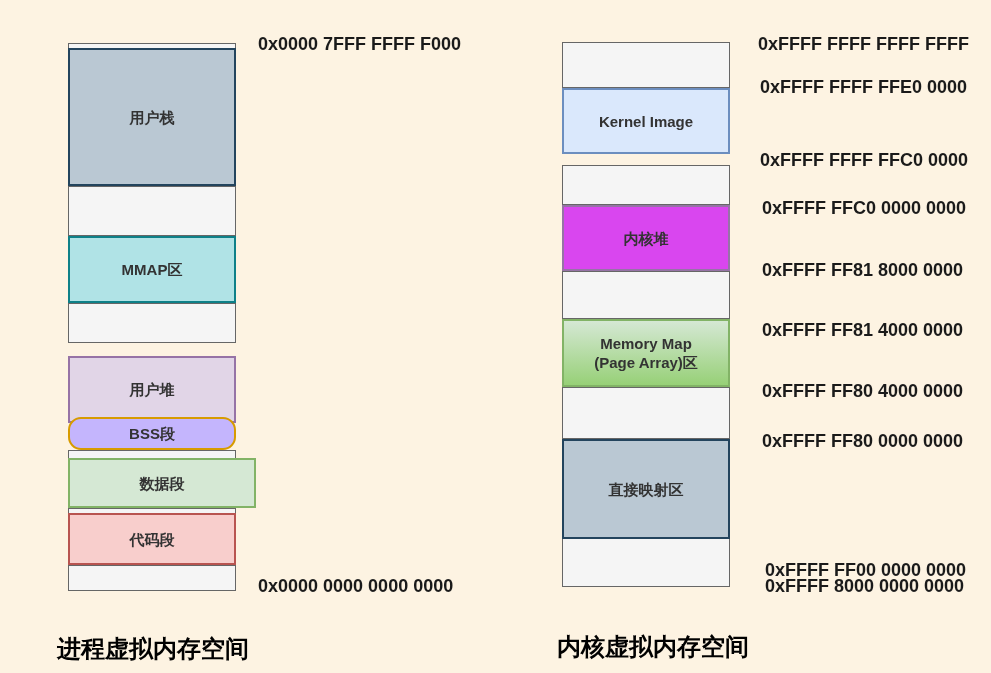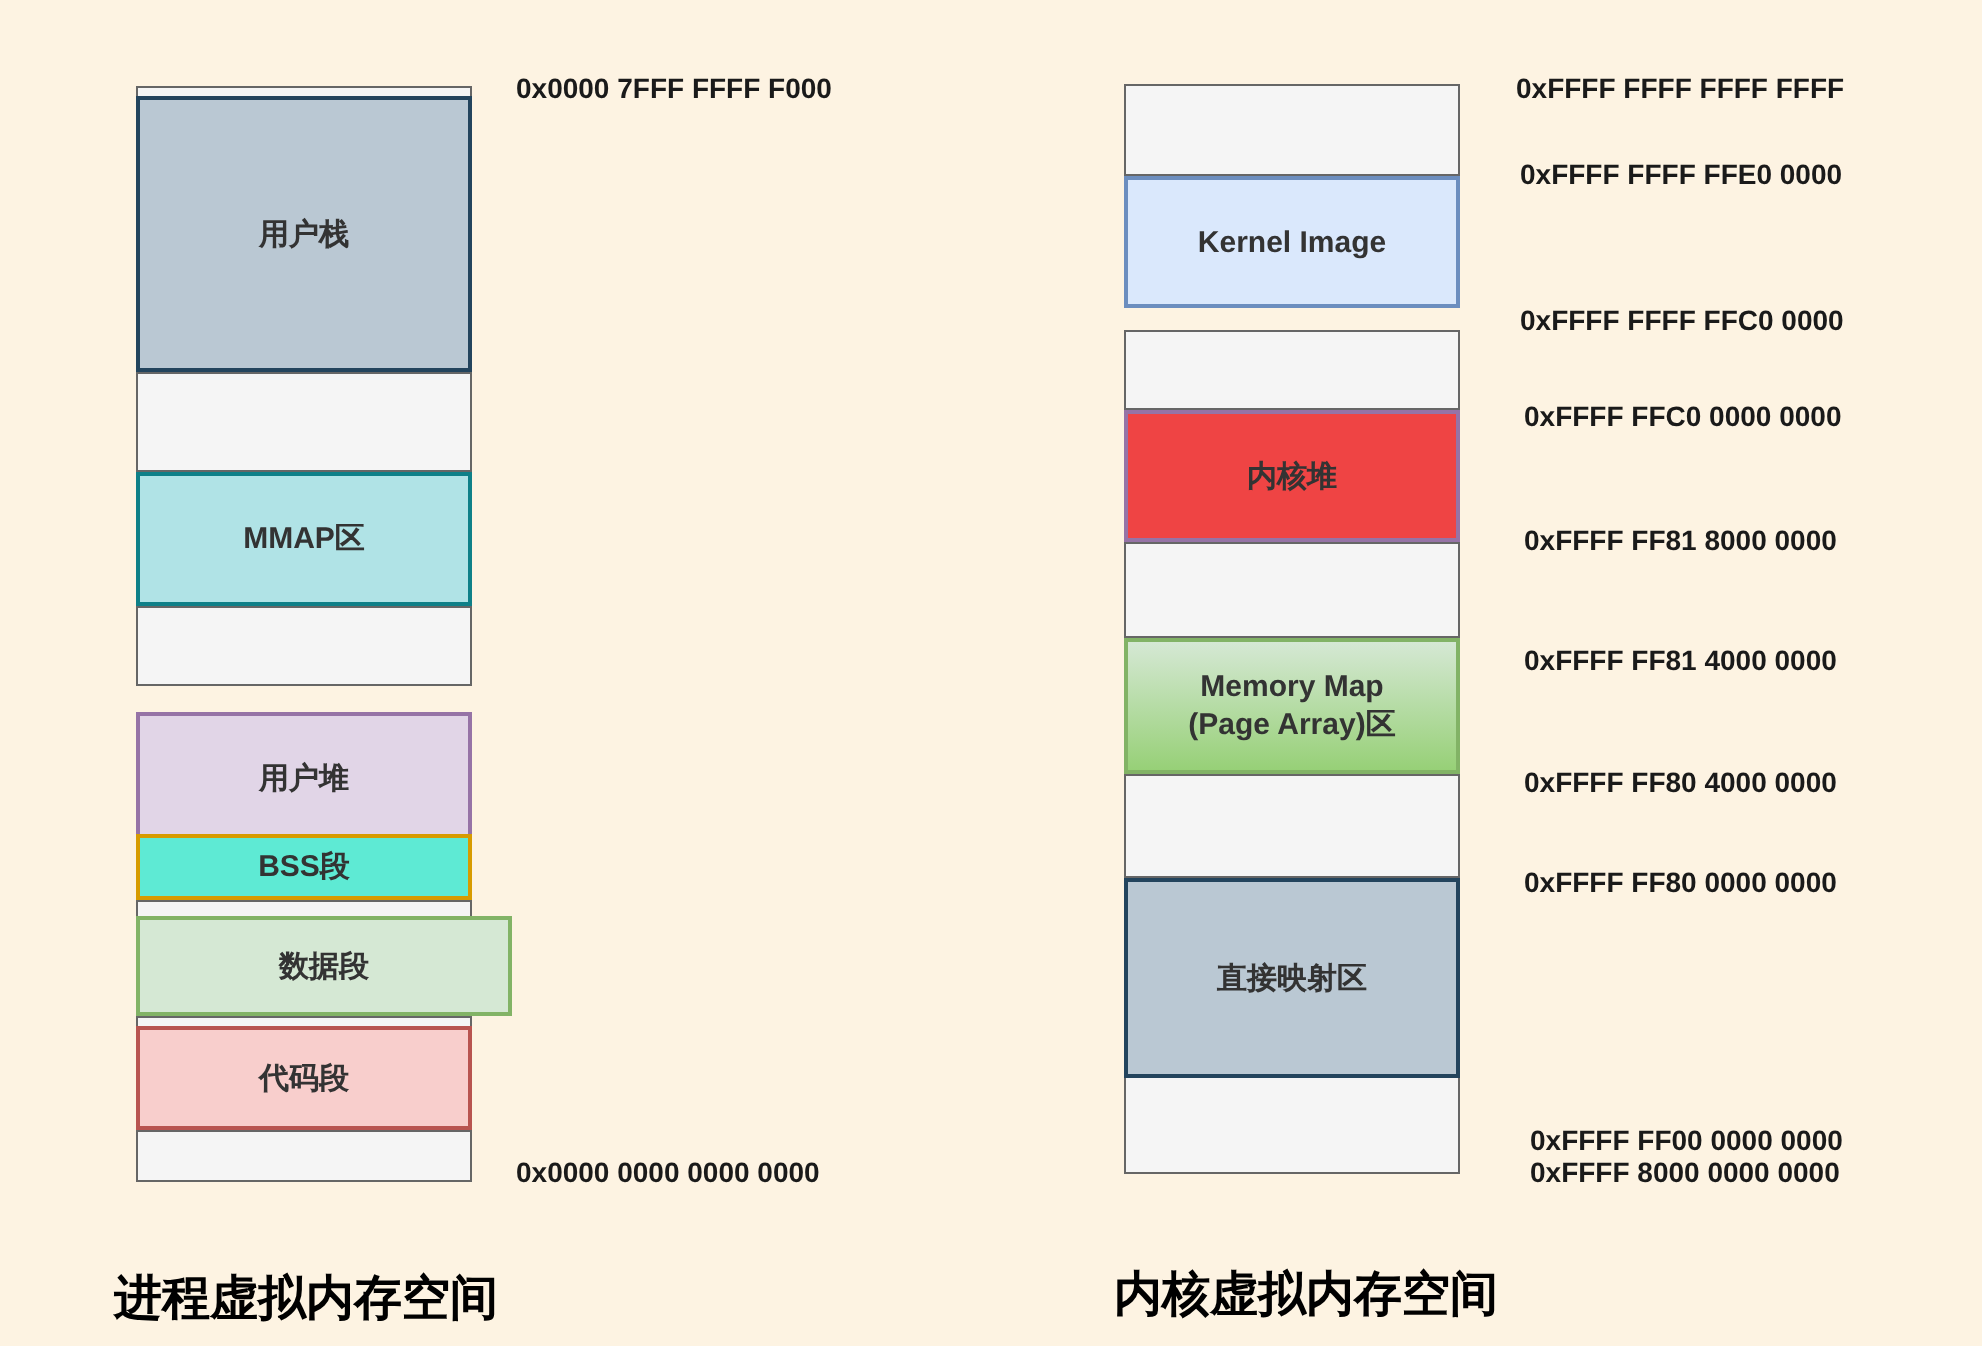--- a/index.html
+++ b/index.html
@@ -29,21 +29,21 @@
     color: #333333;
     white-space: pre-line;
     line-height: 19px;
   }
   .segment.colored { border-width: 2px; border-style: solid; z-index: 2; }
   .segment.gap     { border-width: 1px; border-style: solid; z-index: 1; }
   .addr {
     position: absolute;
     white-space: nowrap;
     font-weight: bold;
-    font-size: 14px;
+    font-size: 18px;
     line-height: 18px;
     color: #1a1a1a;
     z-index: 3;
   }
   .caption {
     position: absolute;
     white-space: nowrap;
     font-weight: bold;
     font-size: 24px;
     color: #000000;
@@ -56,35 +56,35 @@
 <div class="stage">
   <div>
     <div class="caption" style="left: 57px; top: 633px;">进程虚拟内存空间</div>
   <div class="segment gap" style="left: 68px; width: 168px; top: 43px; height: 6px; background: rgb(245, 245, 245); border-color: rgb(102, 102, 102);"></div>
       <div class="segment colored" style="left: 68px; width: 168px; top: 48px; height: 138px; background: rgb(186, 200, 211); border-color: rgb(35, 68, 93);">用户栈</div>
       <div class="segment gap" style="left: 68px; width: 168px; top: 186px; height: 50px; background: rgb(245, 245, 245); border-color: rgb(102, 102, 102);"></div>
       <div class="segment colored" style="left: 68px; width: 168px; top: 236px; height: 67px; background: rgb(176, 227, 230); border-color: rgb(14, 128, 136);">MMAP区</div>
       <div class="segment gap" style="left: 68px; width: 168px; top: 303px; height: 40px; background: rgb(245, 245, 245); border-color: rgb(102, 102, 102);"></div>
       <div class="segment colored" style="left: 68px; width: 168px; top: 343px; height: 67px; background: rgb(225, 213, 231); border-color: rgb(150, 115, 166); margin-top: 13px;">用户堆</div>
       <div class="segment gap" style="left: 68px; width: 168px; top: 410px; height: 8px; background: rgb(245, 245, 245); border-color: rgb(102, 102, 102);"></div>
-      <div class="segment colored" style="left: 68px; width: 168px; top: 417px; height: 33px; background: #5eead4; border-color: rgb(215, 155, 0);">BSS段</div>
+      <div class="segment colored" style="left: 68px; width: 168px; top: 417px; height: 33px; background: #c4b5fd; border-color: rgb(215, 155, 0); border-radius: 13px;">BSS段</div>
       <div class="segment gap" style="left: 68px; width: 168px; top: 450px; height: 9px; background: rgb(245, 245, 245); border-color: rgb(102, 102, 102);"></div>
       <div class="segment colored" style="left: 68px; width: 188px; top: 458px; height: 50px; background: rgb(213, 232, 212); border-color: rgb(130, 179, 102);">数据段</div>
       <div class="segment gap" style="left: 68px; width: 168px; top: 508px; height: 6px; background: rgb(245, 245, 245); border-color: rgb(102, 102, 102);"></div>
       <div class="segment colored" style="left: 68px; width: 168px; top: 513px; height: 52px; background: rgb(248, 206, 204); border-color: rgb(184, 84, 80);">代码段</div>
       <div class="segment gap" style="left: 68px; width: 168px; top: 565px; height: 26px; background: rgb(245, 245, 245); border-color: rgb(102, 102, 102);"></div>
       <div class="addr" style="left: 258px; top: 35px;">0x0000 7FFF FFFF F000</div>
       <div class="addr" style="left: 258px; top: 577px;">0x0000 0000 0000 0000</div>
     </div>
   <div>
     <div class="caption" style="left: 557px; top: 631px;">内核虚拟内存空间</div>
   <div class="segment gap" style="left: 562px; width: 168px; top: 42px; height: 46px; background: rgb(245, 245, 245); border-color: rgb(102, 102, 102);"></div>
       <div class="segment colored" style="left: 562px; width: 168px; top: 88px; height: 66px; background: rgb(218, 232, 252); border-color: rgb(108, 142, 191);">Kernel Image</div>
       <div class="segment gap" style="left: 562px; width: 168px; top: 165px; height: 40px; background: rgb(245, 245, 245); border-color: rgb(102, 102, 102);"></div>
-      <div class="segment colored" style="left: 562px; width: 168px; top: 205px; height: 66px; background: #ef4444; border-color: rgb(150, 115, 166);">内核堆</div>
+      <div class="segment colored" style="left: 562px; width: 168px; top: 205px; height: 66px; background: #d946ef; border-color: rgb(150, 115, 166);">内核堆</div>
       <div class="segment gap" style="left: 562px; width: 168px; top: 271px; height: 48px; background: rgb(245, 245, 245); border-color: rgb(102, 102, 102);"></div>
       <div class="segment colored" style="left: 562px; width: 168px; top: 319px; height: 68px; background: linear-gradient(rgb(213, 232, 212), rgb(151, 208, 119)); border-color: rgb(130, 179, 102);">Memory Map
 (Page Array)区</div>
       <div class="segment gap" style="left: 562px; width: 168px; top: 387px; height: 52px; background: rgb(245, 245, 245); border-color: rgb(102, 102, 102);"></div>
       <div class="segment colored" style="left: 562px; width: 168px; top: 439px; height: 100px; background: rgb(186, 200, 211); border-color: rgb(35, 68, 93);">直接映射区</div>
       <div class="segment gap" style="left: 562px; width: 168px; top: 529px; height: 58px; background: rgb(245, 245, 245); border-color: rgb(102, 102, 102);"></div>
       <div class="addr" style="left: 758px; top: 35px;">0xFFFF FFFF FFFF FFFF</div>
       <div class="addr" style="left: 760px; top: 78px;">0xFFFF FFFF FFE0 0000</div>
       <div class="addr" style="left: 760px; top: 151px;">0xFFFF FFFF FFC0 0000</div>
       <div class="addr" style="left: 762px; top: 199px;">0xFFFF FFC0 0000 0000</div>

